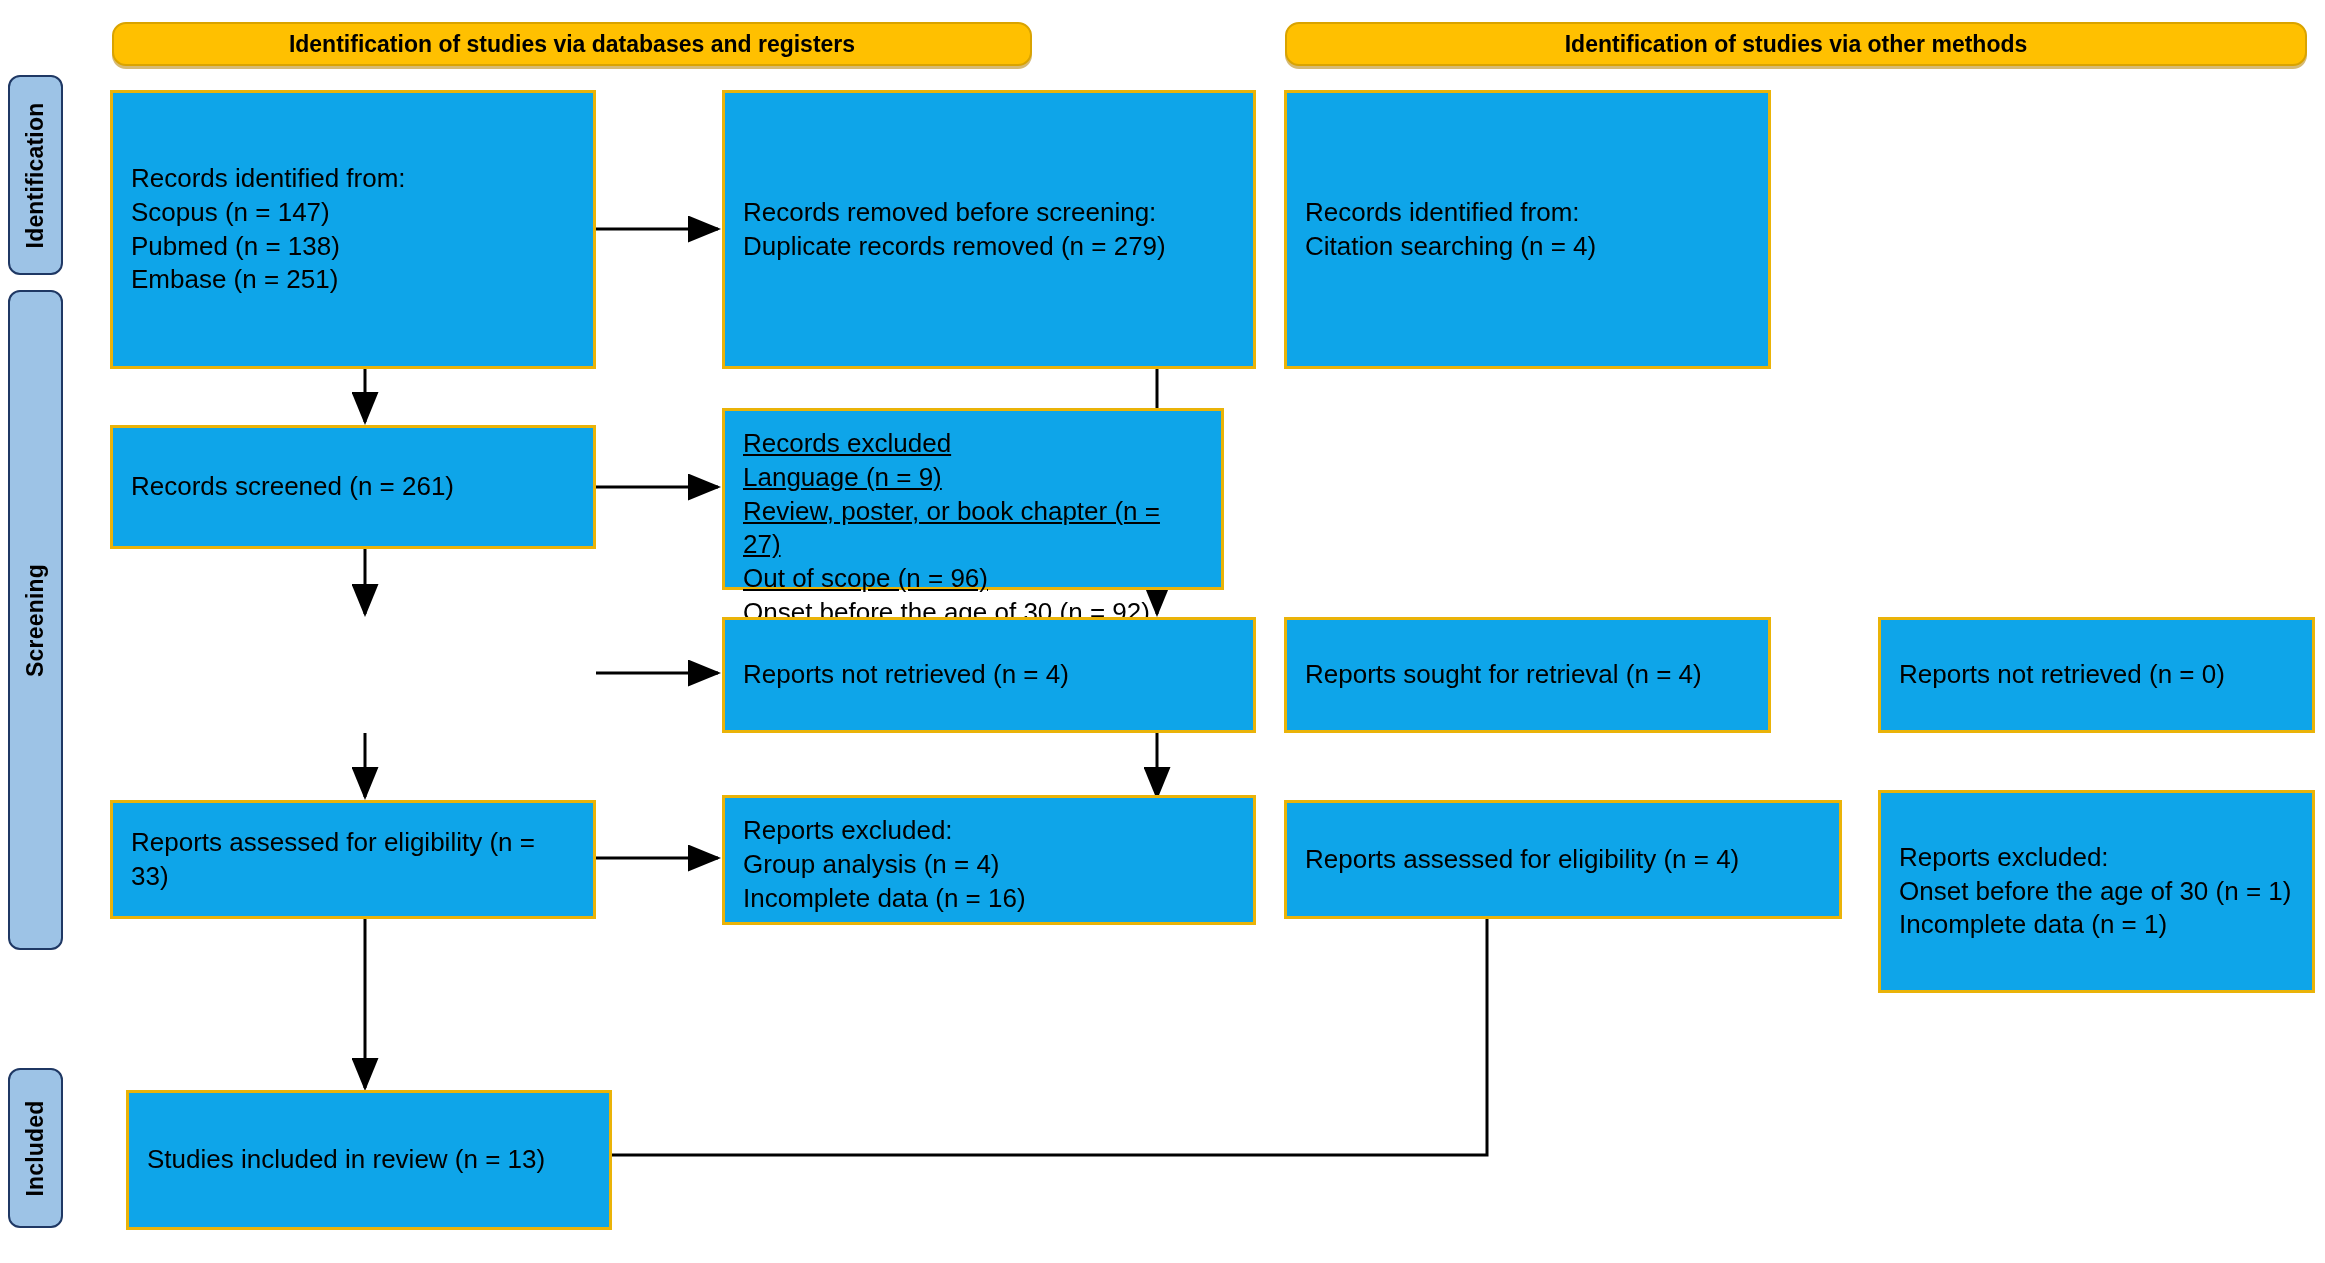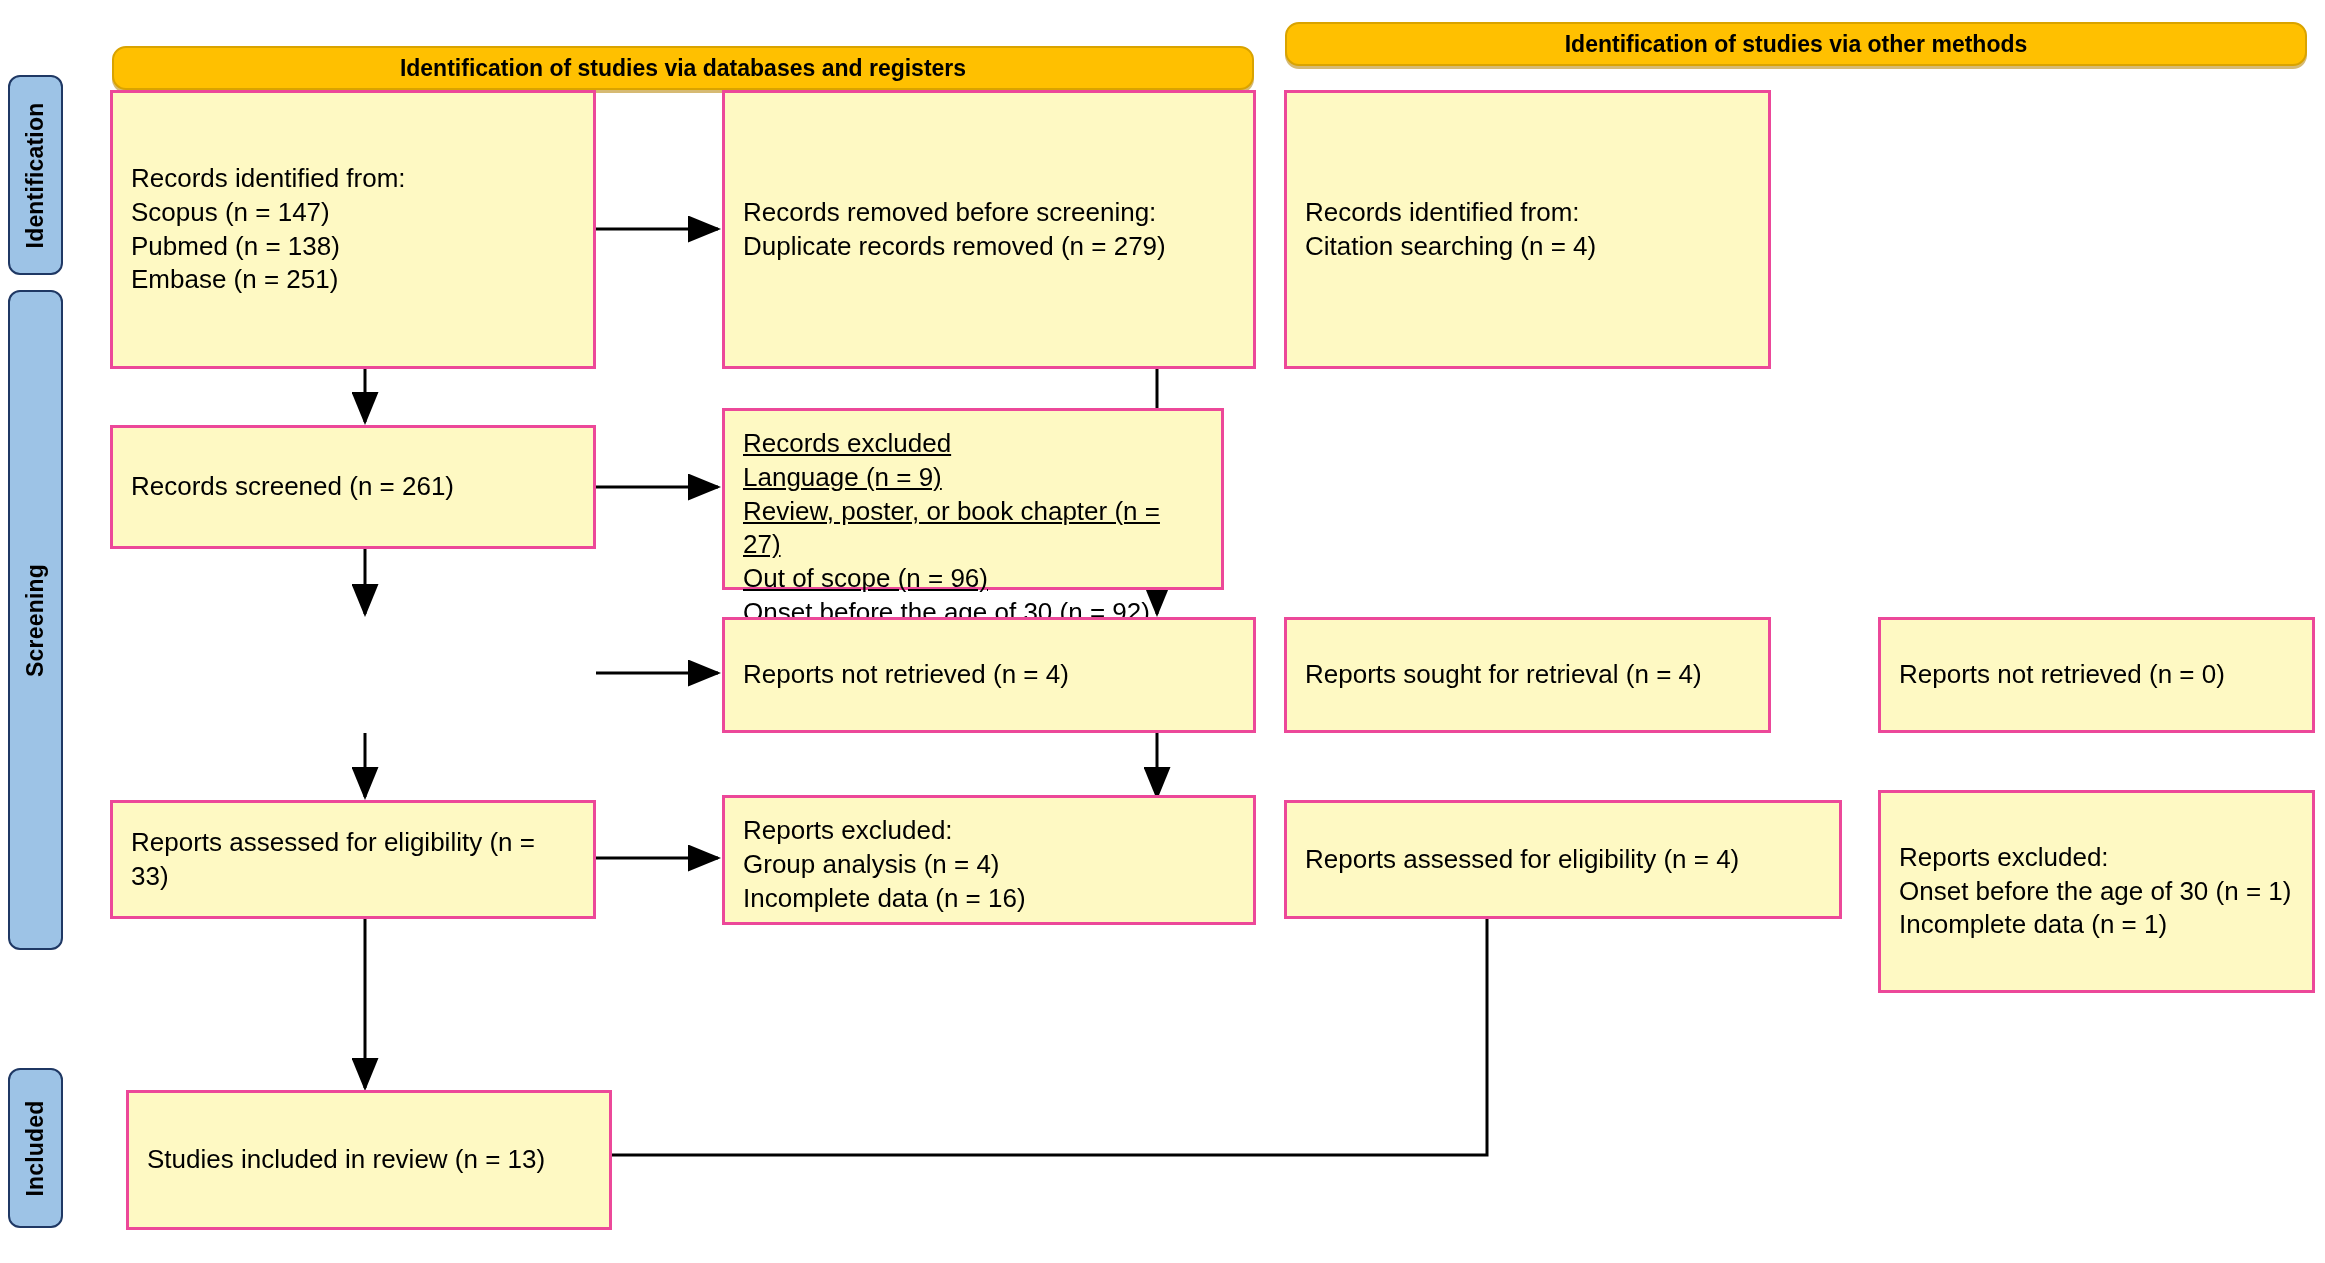--- a/index.html
+++ b/index.html
@@ -38,22 +38,22 @@
     display:flex;align-items:center;justify-content:center;
     box-shadow:0 3px 0 rgba(180,130,0,.55);
   }
   .banner .btext{
     font-weight:bold;font-size:23px;color:#000000;white-space:nowrap;
   }
 
   
   .box{
     position:absolute;
-    background:#fef9c3;
-    border:3px solid #ec4899;
+    background:#0ea5e9;
+    border:3px solid #eab308;
     box-sizing:border-box;
     display:flex;align-items:center;
     padding:16px 18px;
   }
   .box .btxt{
     font-size:26px;line-height:1.30;white-space:pre-line;color:#000000;
   }
   .box.top{align-items:flex-start;padding-top:16px;}
 
   
@@ -105,21 +105,21 @@
   </div>
 
   <div class="stage-pill" style="left:8px;top:290px;width:55px;height:660px;">
     <span class="ptext">Screening</span>
   </div>
 
   <div class="stage-pill" style="left:8px;top:1068px;width:55px;height:160px;">
     <span class="ptext">Included</span>
   </div>
 
-  <div class="banner" style="left:112px;top:22px;width:1142px;height:44px;margin-top:24px;">
+  <div class="banner" style="left:112px;top:22px;width:920px;height:44px;">
     <span class="btext">Identification of studies via databases and registers</span>
   </div>
 
   <div class="banner" style="left:1285px;top:22px;width:1022px;height:44px;border-radius:14px;">
     <span class="btext">Identification of studies via other methods</span>
   </div>
 
   <div class="box" style="left:110px;top:90px;width:486px;height:279px;">
     <span class="btxt">Records identified from:
     Scopus (n = 147)

